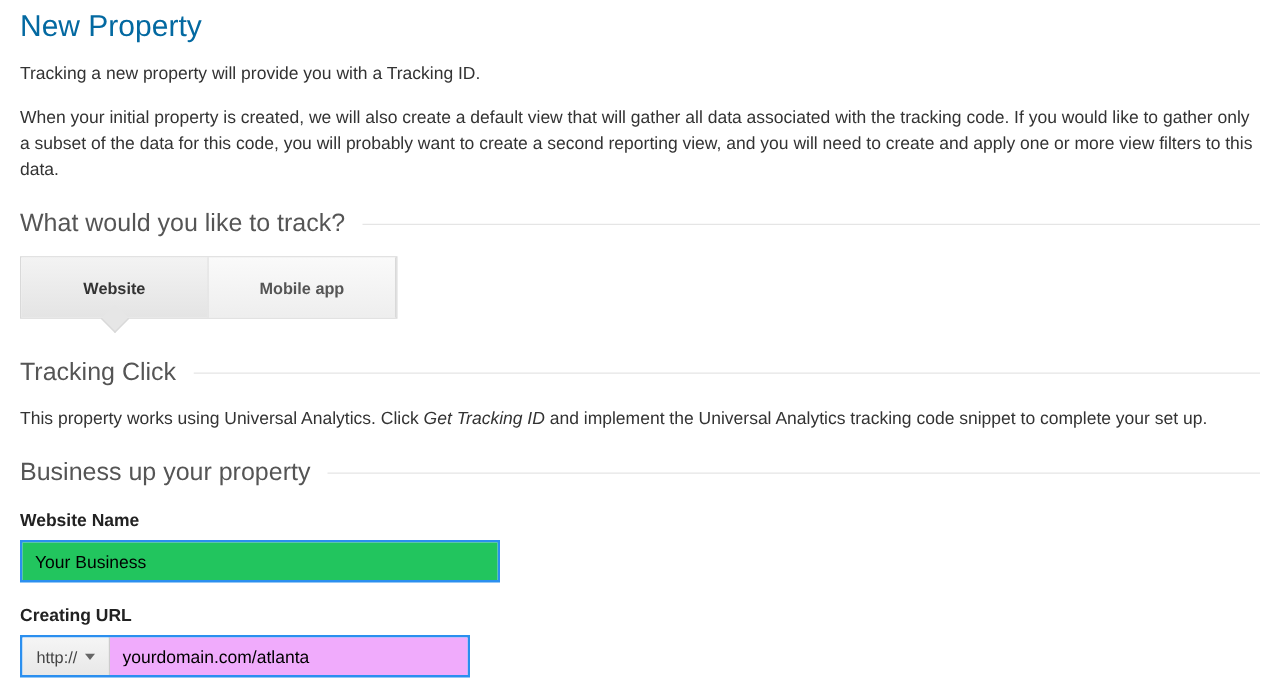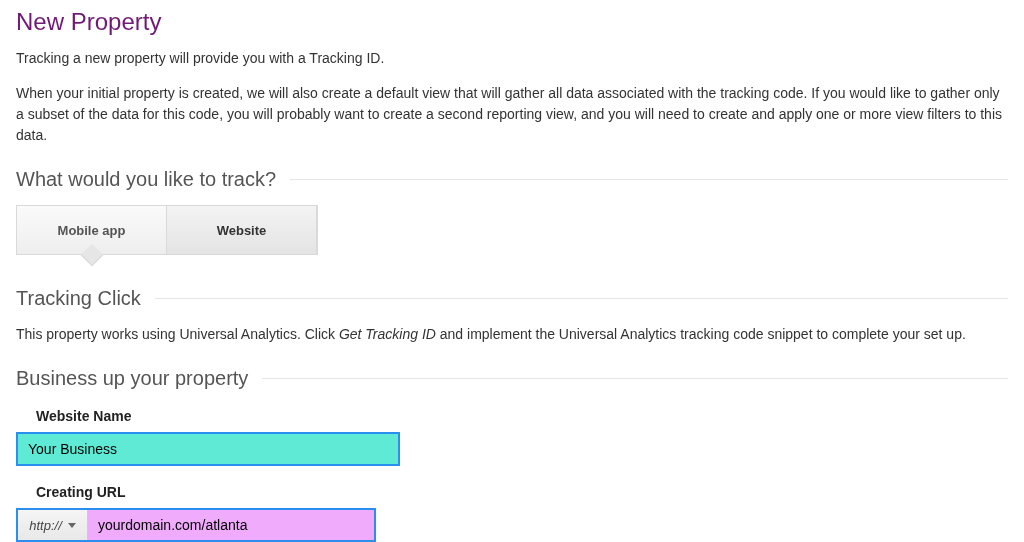--- a/index.html
+++ b/index.html
@@ -7,21 +7,21 @@
     font-family: Arial, Helvetica, sans-serif;
     color: #212121;
     background: #ffffff;
     padding: 8px 16px 24px 16px;
     width: 1024px;
     font-size: 14px;
   }
   .page-title {
     font-size: 24px;
     font-weight: 400;
-    color: #701a75;
+    color: #0369a1;
     margin-bottom: 12px;
   }
   .intro-text {
     font-size: 14px;
     color: #333;
     line-height: 1.5;
     margin-bottom: 14px;
   }
   .section-header {
     display: flex;
@@ -80,50 +80,48 @@
     color: #333;
     line-height: 1.5;
   }
   .body-text .italic { font-style: italic; text-align: right; }
   .field-label {
     font-size: 14px;
     font-weight: 700;
     color: #222;
     margin-top: 18px;
     margin-bottom: 8px;
-    margin-left: 20px;
   }
   .input-wrap {
     display: inline-flex;
     border: 2px solid #2b8fef;
     height: 34px;
     align-items: stretch;
   }
   .input-text {
     border: none;
     outline: none;
     padding: 0 10px;
     font-size: 14px;
     width: 380px;
     background: #fff;
   }
-  .input-text.highlight { background: #5eead4; }
+  .input-text.highlight { background: #22c55e; }
   .proto-select {
     display: flex;
     align-items: center;
     gap: 6px;
     padding: 0 10px;
     background: linear-gradient(#f5f5f5, #e8e8e8);
     border-right: 1px solid #ccc;
     font-size: 13px;
     color: #444;
     cursor: pointer;
     width: 70px;
     justify-content: center;
-    font-style: italic;
   }
   .caret {
     width: 0; height: 0;
     border-left: 4px solid transparent;
     border-right: 4px solid transparent;
     border-top: 5px solid #666;
   }
   .url-input {
     border: none;
     outline: none;
@@ -142,22 +140,22 @@
 
 <p class="intro-text">Tracking a new property will provide you with a Tracking ID.</p>
 <p class="intro-text">When your initial property is created, we will also create a default view that will gather all data associated with the tracking code. If you would like to gather only a subset of the data for this code, you will probably want to create a second reporting view, and you will need to create and apply one or more view filters to this data.</p>
 
 <div class="section-header">
   <div class="label">What would you like to track?</div>
   <div class="rule"></div>
 </div>
 
 <div class="track-tabs">
+  <div class="track-tab active">Website</div>
   <div class="track-tab">Mobile app</div>
-  <div class="track-tab active">Website</div>
   <div class="tab-arrow"></div>
 </div>
 
 <div class="section-header">
   <div class="label">Tracking Click</div>
   <div class="rule"></div>
 </div>
 
 <p class="body-text">
   <span>This property works using Universal Analytics. Click </span><span class="italic">Get Tracking ID</span><span> and implement the Universal Analytics tracking code snippet to complete your set up.</span>

